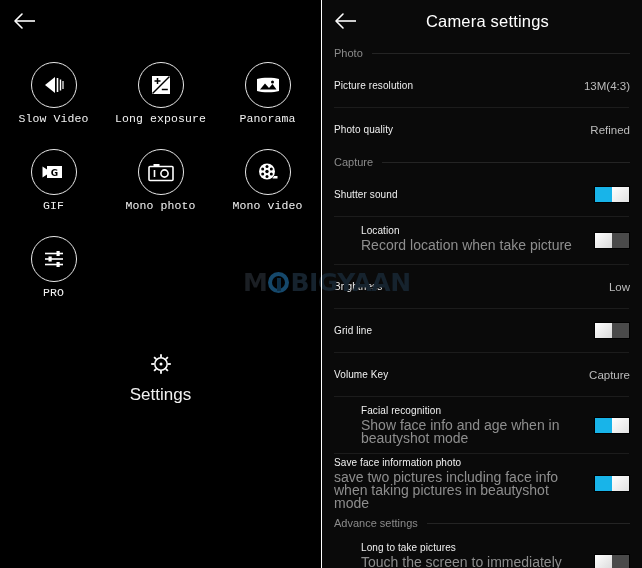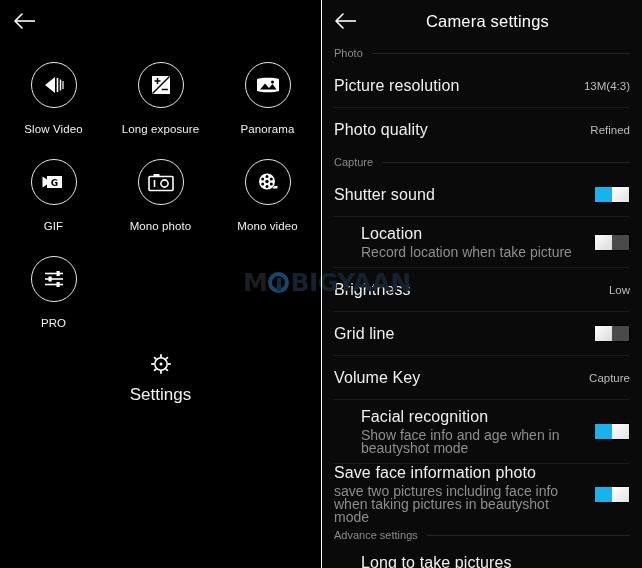--- a/index.html
+++ b/index.html
@@ -37,25 +37,26 @@
     cursor: pointer;
   }
   .mode-circle {
     width: 46px; height: 46px;
     border: 1.2px solid #e8e8e8;
     border-radius: 50%;
     display: flex; align-items: center; justify-content: center;
     position: relative;
   }
   .mode-label {
-    margin-top: 15px;
+    margin-top: 4px;
     font-size: 11.5px;
     color: #f2f2f2;
     letter-spacing: .1px;
     white-space: nowrap;
+    font-family: Liberation Mono, monospace;
   }
   .settings-entry {
     position: absolute;
     left: 0; top: 350px; width: 321px;
     display: flex; flex-direction: column; align-items: center;
     cursor: pointer;
   }
   .settings-entry .gear-wrap { width: 28px; height: 28px; display:flex; align-items:center; justify-content:center;}
   .settings-entry .settings-label {
     margin-top: 7px; font-size: 17px; color: #f2f2f2;
@@ -136,21 +137,21 @@
   .row {
     position: relative;
     padding: 0 12px 0 13px;
     display: flex; align-items: center;
     min-height: 43px;
     cursor: pointer;
   }
   .row.with-sub { min-height: 47px; align-items: flex-start; padding-top: 8px; padding-bottom: 8px; padding-left: 40px;}
   .row.tall { min-height: 58px; }
   .row-texts { flex: 1; min-width: 0; }
-  .row-title { font-size: 16px; color: #f0f0f0; letter-spacing: .1px; }
+  .row-title { font-size: 10px; color: #f0f0f0; letter-spacing: .1px; }
   .row-sub { font-size: 14px; color: #8e8e8e; margin-top: 3px; line-height: 13px; max-width: 230px; }
   .row-value { font-size: 11.5px; color: #bcbcbc; white-space: nowrap; margin-left: 10px; }
   .row-divider { height: 1px; background: #1c1c1c; margin: 0 13px 0 13px; }
 
   
   .toggle {
     width: 36px; height: 17px;
     display: flex;
     flex: 0 0 36px;
     margin-left: 10px;

